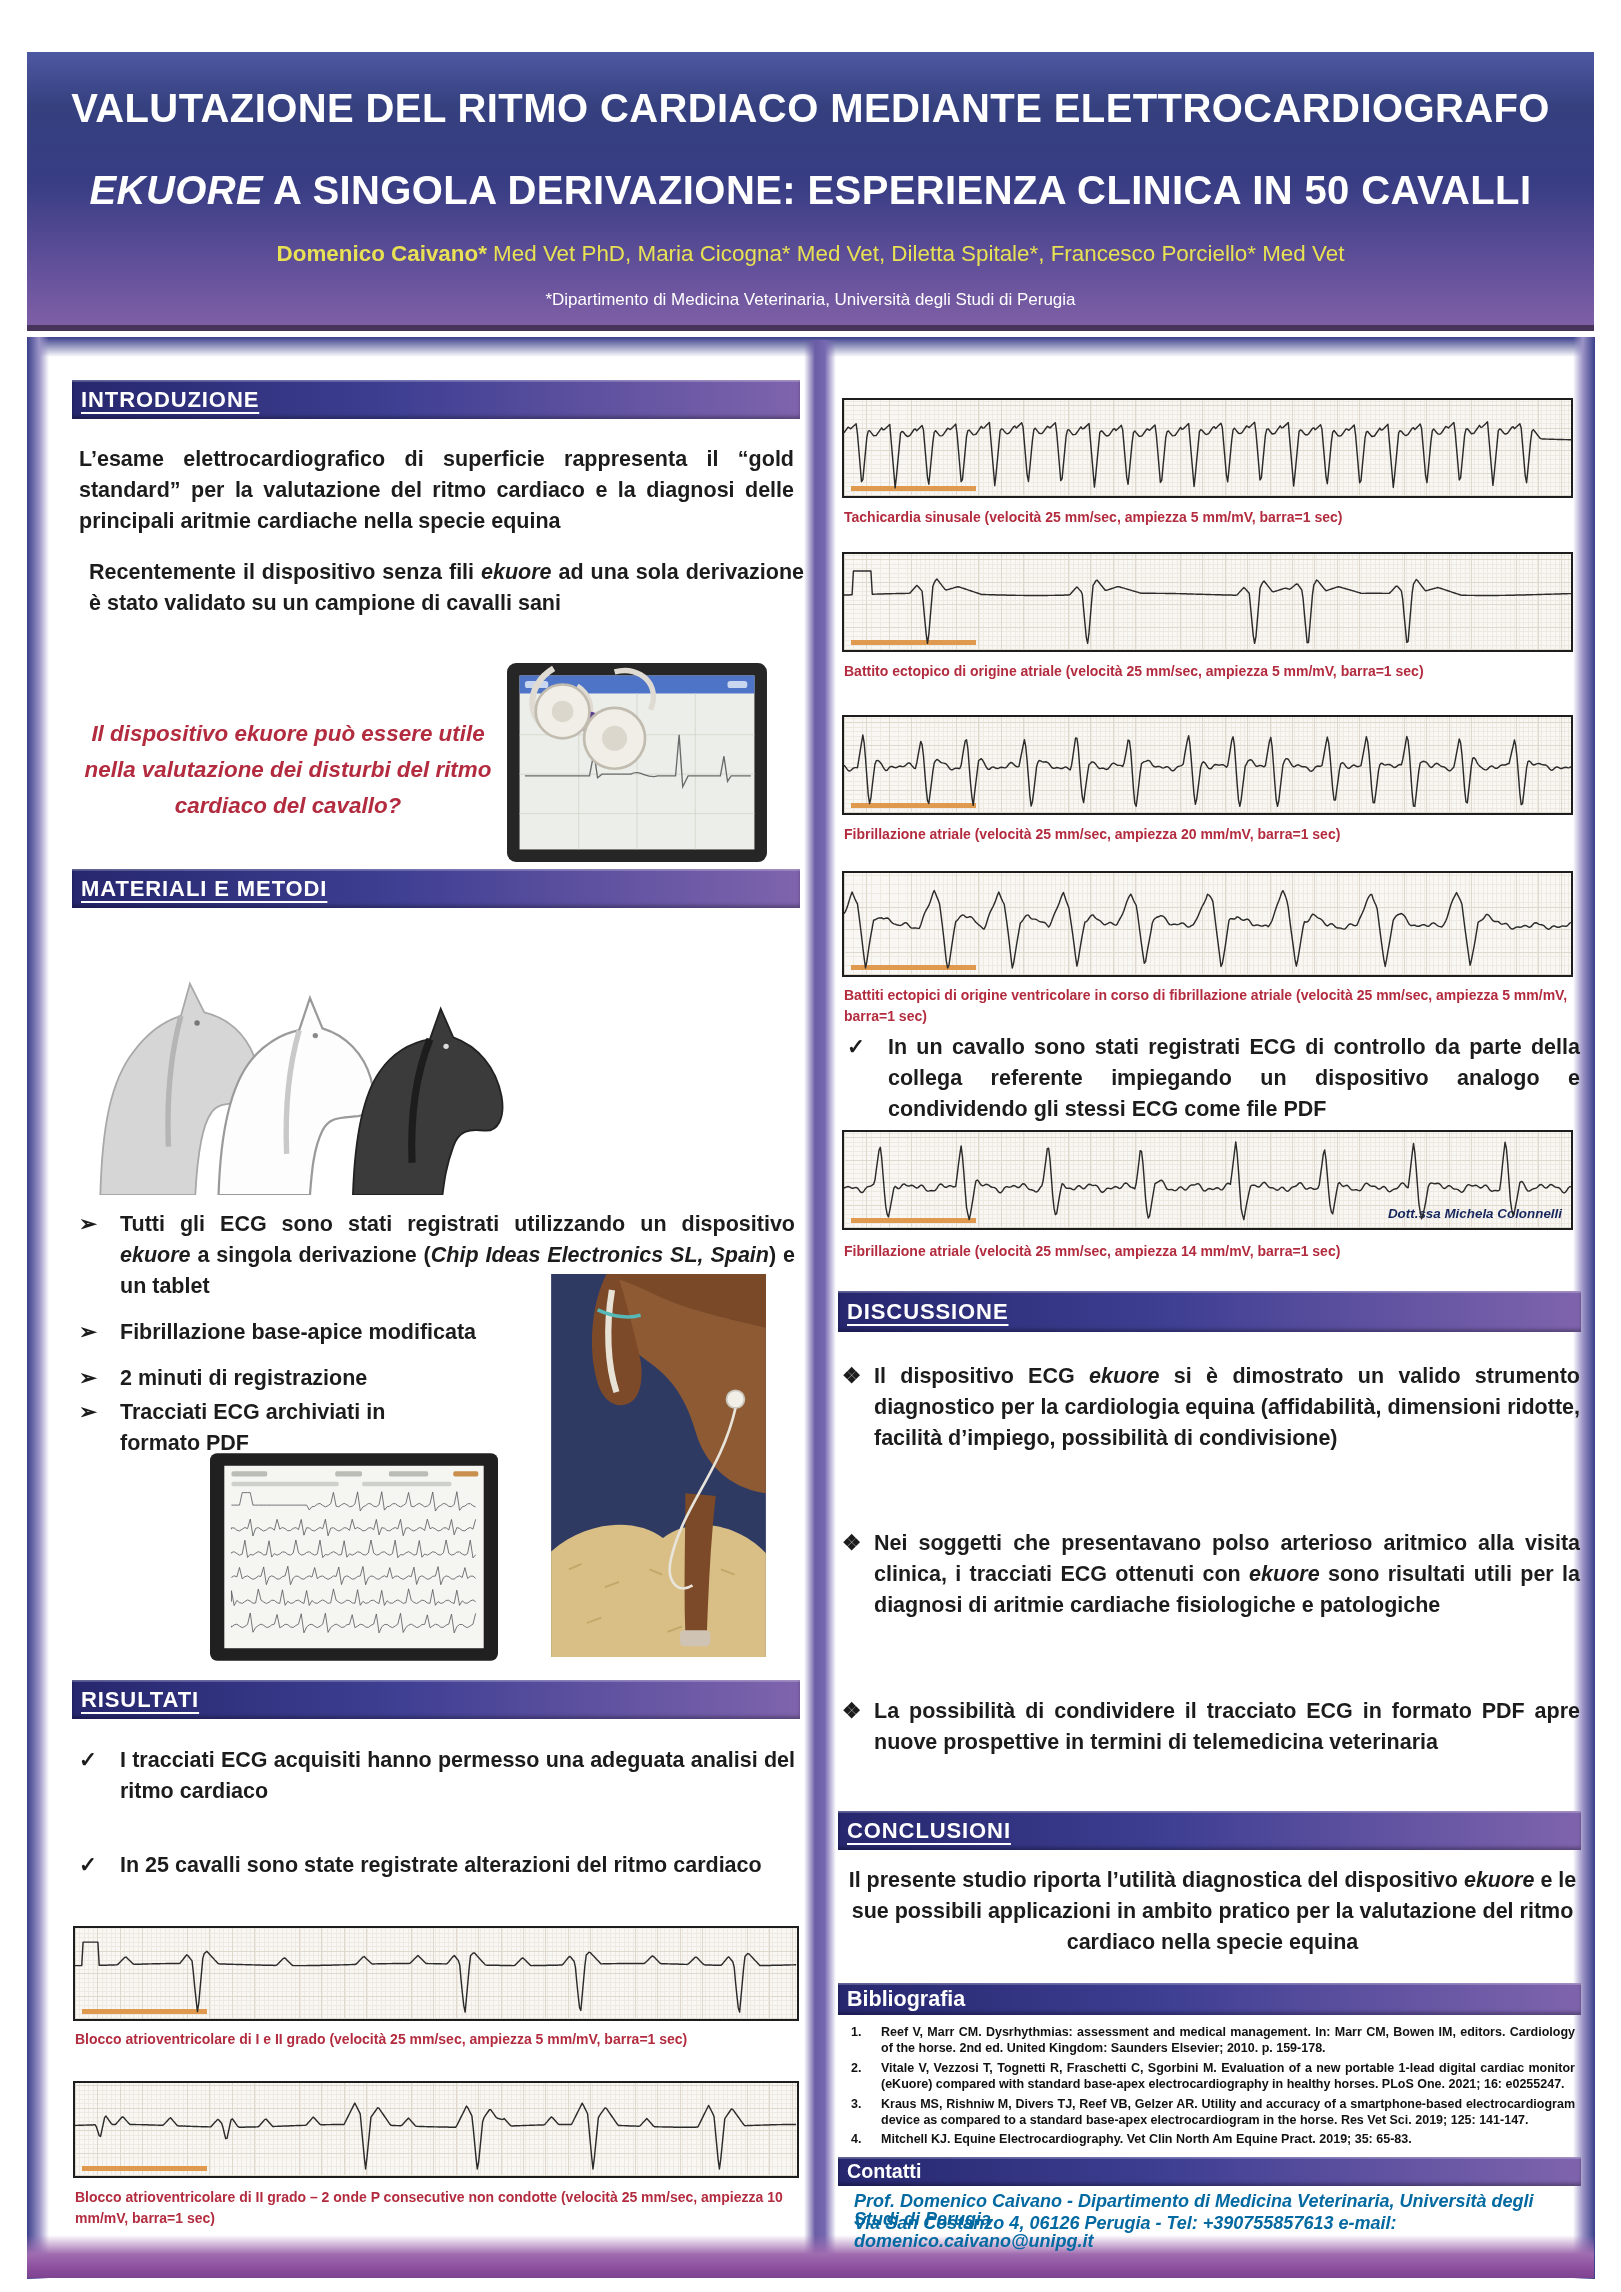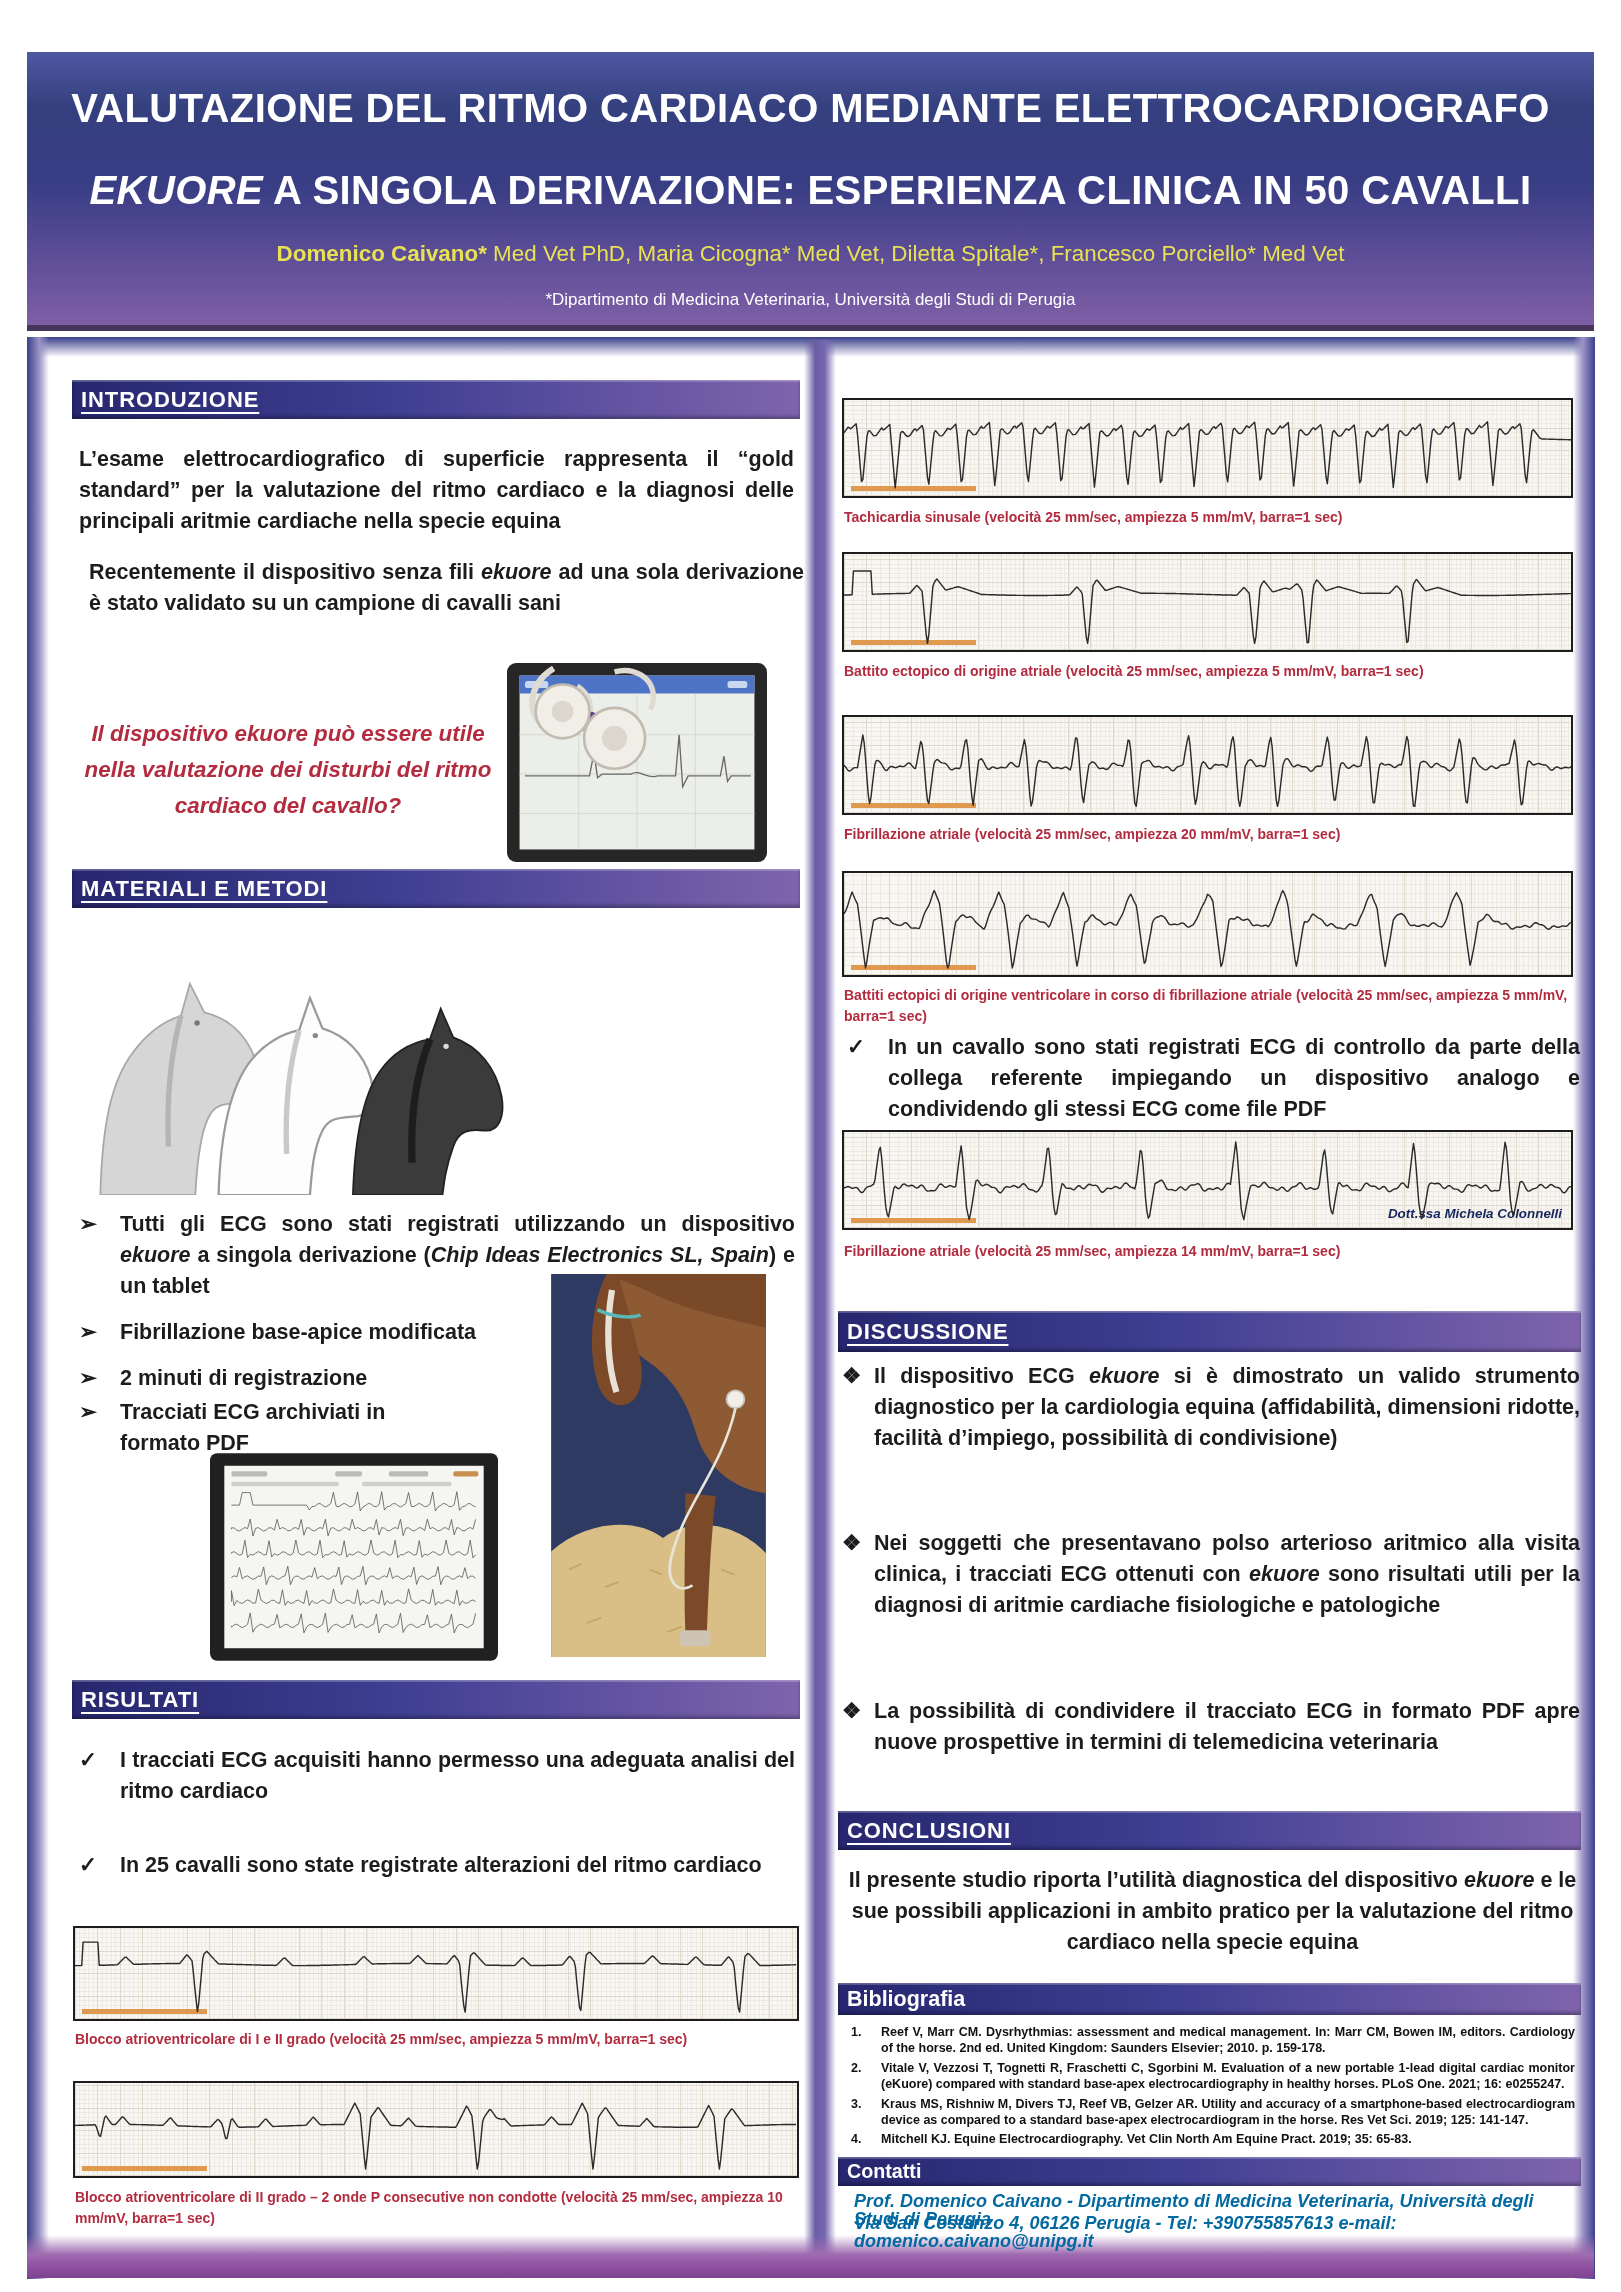--- a/index.html
+++ b/index.html
@@ -266,21 +266,21 @@
 
   <div class="ecg" style="left:842px;top:1130px;width:731px;height:100px;">
     <div class="scalebar"></div>
     <div class="striplabel">Dott.ssa Michela Colonnelli</div>
   <svg viewBox="0 0 810 106">
         <path d="M0.0 61.7L1.5 61.4L3.0 60.6L4.5 60.2L6.0 60.6L7.5 61.5L9.0 62.2L10.5 62.1L12.0 61.5L13.5 61.2L15.0 62.0L16.5 63.8L18.0 65.9L19.5 67.0L21.0 66.6L22.5 64.8L24.0 62.6L25.5 61.0L27.0 60.3L28.5 60.1L30.0 59.7L31.5 58.7L33.0 57.7L34.5 53.1L36.0 41.4L37.5 30.6L39.0 20.0L40.5 16.6L42.0 28.6L43.5 47.4L45.0 66.4L46.5 82.4L48.0 90.7L49.5 94.1L51.0 86.8L52.5 78.7L54.0 70.3L55.5 62.3L57.0 60.1L58.5 61.2L60.0 62.6L61.5 62.6L63.0 61.1L64.5 59.0L66.0 57.6L67.5 57.5L69.0 58.7L70.5 59.4L72.0 59.7L73.5 59.4L75.0 58.9L76.5 59.1L78.0 60.0L79.5 61.3L81.0 61.9L82.5 61.5L84.0 60.1L85.5 58.9L87.0 58.8L88.5 60.1L90.0 62.4L91.5 64.4L93.0 65.4L94.5 65.4L96.0 64.9L97.5 64.7L99.0 64.9L100.5 65.0L102.0 64.2L103.5 62.3L105.0 59.9L106.5 57.9L108.0 57.4L109.5 58.4L111.0 60.0L112.5 61.1L114.0 61.1L115.5 60.3L117.0 59.4L118.5 59.3L120.0 59.9L121.5 60.6L123.0 60.7L124.5 60.1L126.0 48.3L127.5 36.0L129.0 25.0L130.5 15.0L132.0 27.0L133.5 45.0L135.0 64.8L136.5 83.5L138.0 91.0L139.5 97.1L141.0 90.2L142.5 81.4L144.0 72.1L145.5 62.1L147.0 54.1L148.5 53.0L150.0 54.5L151.5 56.9L153.0 58.8L154.5 59.5L156.0 59.0L157.5 58.0L159.0 57.8L160.5 58.3L162.0 59.3L163.5 60.5L165.0 61.1L166.5 61.2L168.0 61.6L169.5 62.7L171.0 64.7L172.5 66.6L174.0 67.4L175.5 66.6L177.0 64.5L178.5 62.2L180.0 60.7L181.5 60.4L183.0 60.8L184.5 61.0L186.0 60.6L187.5 59.7L189.0 59.2L190.5 59.5L192.0 60.5L193.5 61.4L195.0 61.4L196.5 60.1L198.0 58.3L199.5 57.1L201.0 57.4L202.5 59.0L204.0 61.2L205.5 62.9L207.0 63.7L208.5 63.9L210.0 64.2L211.5 64.9L213.0 65.9L214.5 66.3L216.0 65.4L217.5 63.3L219.0 60.9L220.5 59.4L222.0 53.0L223.5 41.6L225.0 30.2L226.5 18.1L228.0 17.6L229.5 30.3L231.0 49.8L232.5 70.0L234.0 84.4L235.5 91.6L237.0 90.2L238.5 80.6L240.0 71.4L241.5 63.5L243.0 57.1L244.5 57.9L246.0 60.2L247.5 61.9L249.0 62.3L250.5 62.1L252.0 62.2L253.5 62.9L255.0 63.7L256.5 63.8L258.0 62.4L259.5 60.7L261.0 59.5L262.5 59.5L264.0 60.7L265.5 62.1L267.0 62.8L268.5 62.0L270.0 60.3L271.5 58.6L273.0 57.7L274.5 58.0L276.0 58.7L277.5 59.1L279.0 59.0L280.5 58.9L282.0 59.6L283.5 61.4L285.0 63.9L286.5 66.1L288.0 66.9L289.5 66.0L291.0 64.3L292.5 62.7L294.0 62.1L295.5 62.3L297.0 62.7L298.5 62.4L300.0 61.6L301.5 60.6L303.0 60.3L304.5 61.0L306.0 62.0L307.5 62.4L309.0 61.5L310.5 59.5L312.0 57.4L313.5 56.3L315.0 56.6L316.5 58.1L318.0 59.8L319.5 60.9L321.0 61.4L322.5 61.9L324.0 62.9L325.5 56.9L327.0 45.9L328.5 33.8L330.0 20.3L331.5 21.0L333.0 33.7L334.5 53.1L336.0 73.8L337.5 87.6L339.0 95.5L340.5 93.0L342.0 83.7L343.5 74.2L345.0 65.4L346.5 57.1L348.0 56.1L349.5 55.5L351.0 54.6L352.5 53.5L354.0 53.3L355.5 54.7L357.0 57.5L358.5 60.8L360.0 63.2L361.5 63.8L363.0 63.7L364.5 63.5L366.0 63.9L367.5 64.5L369.0 64.9L370.5 64.3L372.0 62.8L373.5 61.3L375.0 60.6L376.5 61.3L378.0 62.8L379.5 64.0L381.0 64.1L382.5 62.8L384.0 60.9L385.5 59.3L387.0 58.6L388.5 58.6L390.0 58.6L391.5 58.1L393.0 57.3L394.5 57.0L396.0 57.9L397.5 60.1L399.0 62.8L400.5 64.8L402.0 65.3L403.5 64.5L405.0 63.3L406.5 62.5L408.0 62.7L409.5 63.3L411.0 63.6L412.5 63.2L414.0 62.2L415.5 61.6L417.0 61.9L418.5 63.0L420.0 64.0L421.5 63.9L423.0 62.3L424.5 59.9L426.0 57.6L427.5 56.6L429.0 56.9L430.5 57.8L432.0 46.9L433.5 34.7L435.0 22.4L436.5 10.5L438.0 23.2L439.5 42.5L441.0 64.3L442.5 84.8L444.0 91.9L445.5 97.2L447.0 88.5L448.5 80.2L450.0 72.8L451.5 65.7L453.0 60.0L454.5 58.9L456.0 58.7L457.5 58.8L459.0 59.5L460.5 60.5L462.0 60.8L463.5 60.0L465.0 58.4L466.5 56.4L468.0 55.5L469.5 56.3L471.0 58.2L472.5 60.1L474.0 61.3L475.5 61.6L477.0 61.6L478.5 62.0L480.0 63.0L481.5 64.1L483.0 64.4L484.5 63.6L486.0 62.2L487.5 61.1L489.0 61.2L490.5 62.6L492.0 64.4L493.5 65.5L495.0 65.2L496.5 63.8L498.0 62.1L499.5 61.0L501.0 60.5L502.5 60.2L504.0 59.4L505.5 57.9L507.0 56.5L508.5 56.0L510.0 57.0L511.5 59.2L513.0 61.6L514.5 63.1L516.0 63.2L517.5 62.4L519.0 61.7L520.5 61.7L522.0 62.5L523.5 63.3L525.0 63.4L526.5 62.8L528.0 62.2L529.5 58.2L531.0 46.8L532.5 35.9L534.0 24.4L535.5 19.5L537.0 30.0L538.5 47.6L540.0 65.8L541.5 81.1L543.0 88.4L544.5 90.8L546.0 82.3L547.5 73.4L549.0 64.9L550.5 57.3L552.0 55.8L553.5 57.6L555.0 59.6L556.5 60.2L558.0 59.6L559.5 58.9L561.0 59.1L562.5 60.6L564.0 62.7L565.5 63.9L567.0 64.3L568.5 64.0L570.0 63.7L571.5 63.9L573.0 64.6L574.5 65.0L576.0 64.3L577.5 62.2L579.0 59.5L580.5 57.2L582.0 56.4L583.5 57.1L585.0 58.4L586.5 59.5L588.0 59.9L589.5 59.8L591.0 59.9L592.5 60.7L594.0 62.0L595.5 63.0L597.0 63.0L598.5 62.0L600.0 60.7L601.5 60.2L603.0 61.1L604.5 63.1L606.0 65.1L607.5 66.1L609.0 65.7L610.5 64.6L612.0 63.6L613.5 63.1L615.0 62.8L616.5 62.2L618.0 60.6L619.5 58.5L621.0 56.7L622.5 56.2L624.0 57.2L625.5 59.2L627.0 61.0L628.5 61.7L630.0 50.4L631.5 37.1L633.0 24.3L634.5 12.3L636.0 22.5L637.5 39.7L639.0 59.8L640.5 79.4L642.0 88.4L643.5 96.3L645.0 91.9L646.5 85.5L648.0 78.1L649.5 69.1L651.0 60.3L652.5 57.4L654.0 56.4L655.5 56.5L657.0 57.0L658.5 57.2L660.0 56.9L661.5 56.6L663.0 56.9L664.5 58.2L666.0 60.1L667.5 61.8L669.0 62.5L670.5 61.8L672.0 60.3L673.5 59.3L675.0 59.4L676.5 60.5L678.0 62.0L679.5 63.0L681.0 63.2L682.5 63.2L684.0 63.7L685.5 64.8L687.0 66.2L688.5 66.7L690.0 65.8L691.5 63.5L693.0 60.7L694.5 58.8L696.0 58.2L697.5 58.8L699.0 59.5L700.5 59.7L702.0 59.3L703.5 58.9L705.0 59.1L706.5 60.2L708.0 61.4L709.5 61.9L711.0 61.3L712.5 59.9L714.0 58.8L715.5 58.8L717.0 60.4L718.5 62.7L720.0 64.6L721.5 65.5L723.0 65.3L724.5 64.8L726.0 64.7L727.5 64.9L729.0 65.0L730.5 64.0L732.0 53.0L733.5 38.0L735.0 23.7L736.5 10.9L738.0 17.6L739.5 34.7L741.0 55.9L742.5 76.0L744.0 86.3L745.5 92.5L747.0 88.3L748.5 80.6L750.0 72.9L751.5 64.5L753.0 55.9L754.5 54.6L756.0 55.2L757.5 57.5L759.0 60.7L760.5 63.7L762.0 65.3L763.5 65.4L765.0 64.6L766.5 63.5L768.0 62.8L769.5 62.5L771.0 62.1L772.5 61.1L774.0 59.5L775.5 58.2L777.0 58.0L778.5 59.1L780.0 60.8L781.5 61.9L783.0 61.8L784.5 60.4L786.0 58.8L787.5 58.0L789.0 58.4L790.5 59.5L792.0 60.6L793.5 61.1L795.0 61.3L796.5 61.7L798.0 62.9L799.5 64.9L801.0 66.8L802.5 67.4L804.0 66.4L805.5 64.2L807.0 61.9L808.5 60.6L810.0 60.4" fill="none" stroke="#2b2b2b" stroke-width="1.6" stroke-linejoin="round"></path>
       </svg>
     </div>
   <div class="cap" style="left:844px;top:1241px;width:727px;">Fibrillazione atriale (velocità 25 mm/sec, ampiezza 14 mm/mV, barra=1 sec)</div>
 
-  <div class="bar" style="left:838px;top:1291px;width:743px;height:41px;line-height:41px;margin-top:20px;"><span class="u">DISCUSSIONE</span></div>
+  <div class="bar" style="left:838px;top:1291px;width:743px;height:41px;line-height:41px;"><span class="u">DISCUSSIONE</span></div>
 
   <div class="blist" style="left:842px;top:1361px;width:738px;">
     <span class="mk" style="flex-basis:32px;">❖</span>
     <span class="tx"><span>Il dispositivo ECG </span><span class="it">ekuore</span><span> si è dimostrato un valido strumento diagnostico per la cardiologia equina (affidabilità, dimensioni ridotte, facilità d’impiego, possibilità di condivisione)</span></span>
   </div>
   <div class="blist" style="left:842px;top:1528px;width:738px;">
     <span class="mk" style="flex-basis:32px;">❖</span>
     <span class="tx"><span>Nei soggetti che presentavano polso arterioso aritmico alla visita clinica, i tracciati ECG ottenuti con </span><span class="it">ekuore</span><span> sono risultati utili per la diagnosi di aritmie cardiache fisiologiche e patologiche</span></span>
   </div>
   <div class="blist" style="left:842px;top:1696px;width:738px;">

